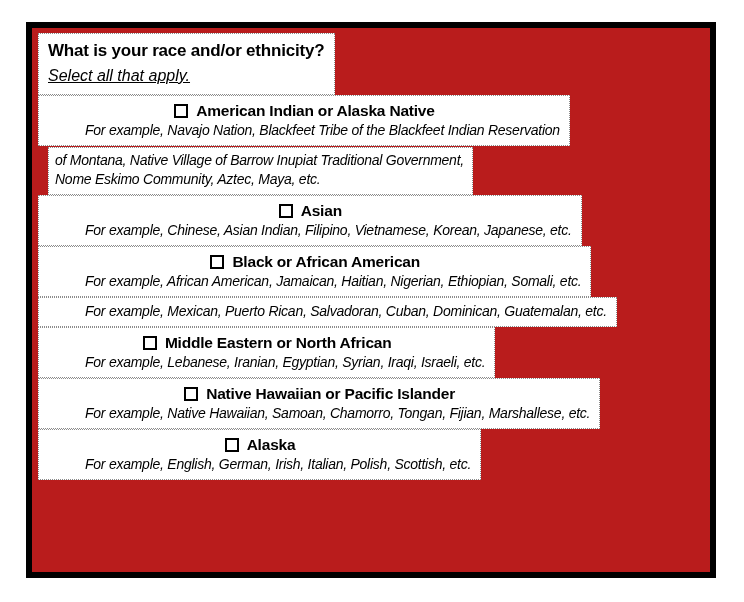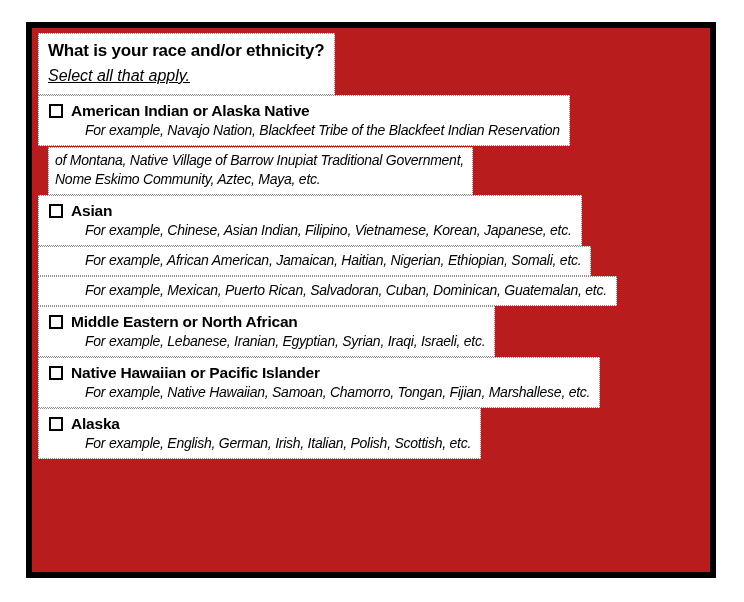--- a/index.html
+++ b/index.html
@@ -38,20 +38,21 @@
     font-size: 16px;
     font-style: italic;
     text-decoration: underline;
     line-height: 25px;
   }
   .option-box { padding: 4px 9px 5px 10px; }
   .option-row {
     display: flex;
     align-items: center;
     line-height: 21px;
+    justify-content: center;
   }
   .checkbox {
     display: inline-block;
     width: 14px; height: 14px;
     border: 2px solid #000000;
     background: #ffffff;
     margin-right: 8px;
     flex: 0 0 auto;
     cursor: pointer;
   }
@@ -102,20 +103,24 @@
 
   <div class="dotted-box option-box">
     <div class="option-row">
       <span class="checkbox"></span>
       <span class="option-label">Asian</span>
     </div>
     <div class="example">For example, Chinese, Asian Indian, Filipino, Vietnamese, Korean, Japanese, etc.</div>
   </div>
 
   <div class="dotted-box option-box">
+    <div class="option-row">
+      <span class="checkbox"></span>
+      <span class="option-label">Black or African American</span>
+    </div>
     <div class="example">For example, African American, Jamaican, Haitian, Nigerian, Ethiopian, Somali, etc.</div>
   </div>
 
   <div class="dotted-box option-box">
     <div class="example">For example, Mexican, Puerto Rican, Salvadoran, Cuban, Dominican, Guatemalan, etc.</div>
   </div>
 
   <div class="dotted-box option-box">
     <div class="option-row">
       <span class="checkbox"></span>

